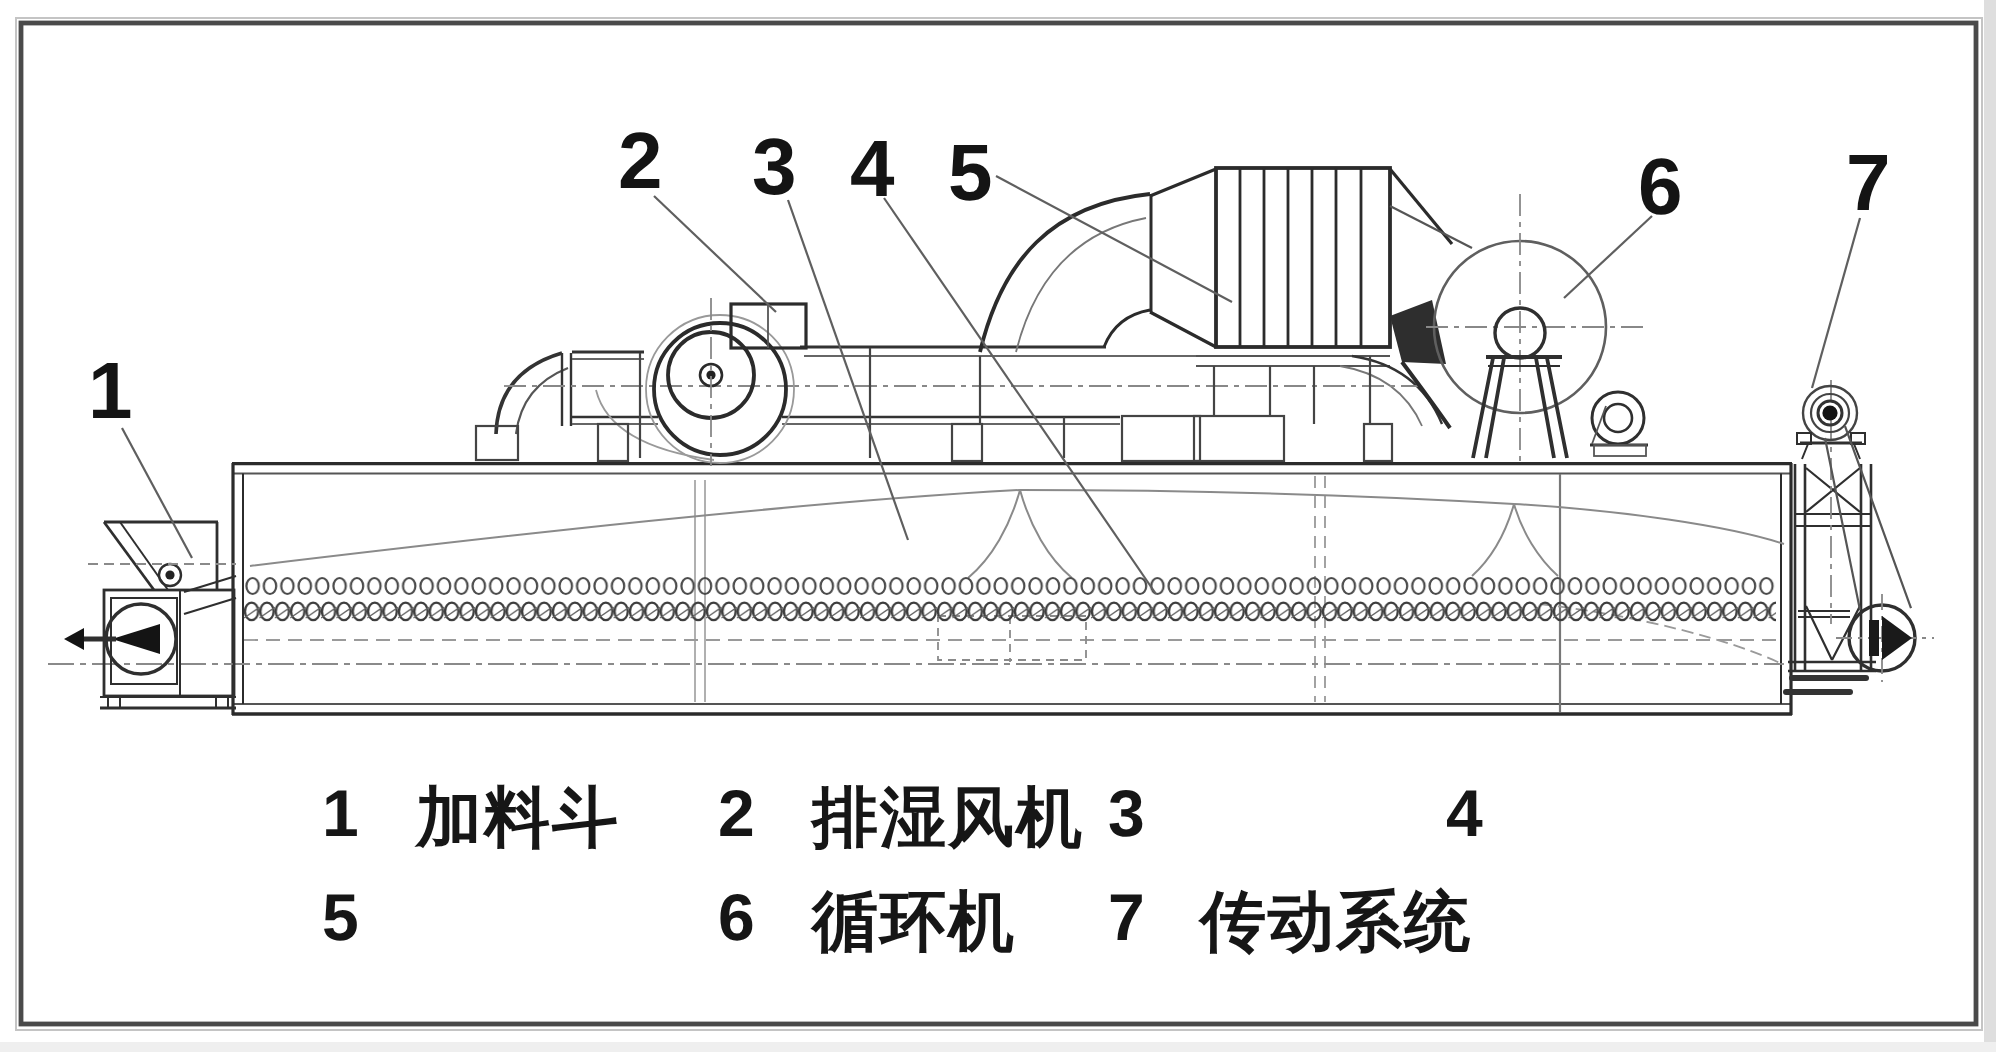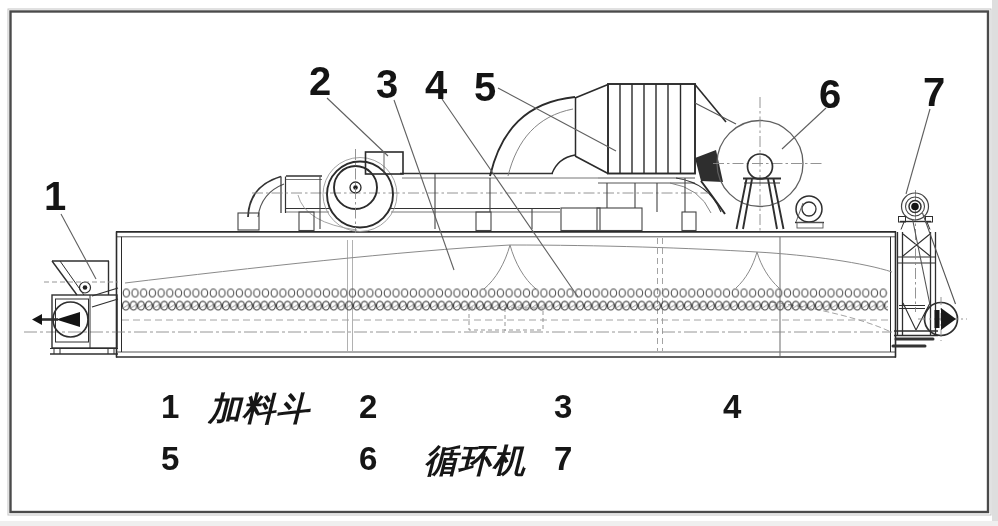--- a/index.html
+++ b/index.html
@@ -9,21 +9,21 @@
   }
   .drawing{position:absolute;left:0;top:0;}
   .callout{
     position:absolute;font-size:40px;font-weight:700;color:#141414;line-height:1;
     letter-spacing:0;user-select:none;
   }
   .cap{
     position:absolute;font-size:33px;font-weight:700;color:#161616;line-height:1;
     white-space:nowrap;user-select:none;
   }
-  .cap.term{letter-spacing:1px;font-style:italic;}
+  .cap.term{letter-spacing:1px;}
 </style>
 </head>
 <body>
 
 <div class="canvas">
 
 <svg class="drawing" width="998" height="526" viewBox="0 0 998 526">
   <defs>
     <pattern id="chainA" width="8.7" height="11" patternUnits="userSpaceOnUse" x="122" y="287.5">
       <ellipse cx="4.3" cy="5.5" rx="3.1" ry="4" fill="none" stroke="#4a4a4a" stroke-width="1.1"></ellipse>
@@ -207,21 +207,23 @@
 <div class="callout" style="left:309px;top:61px">2</div>
 <div class="callout" style="left:376px;top:64px">3</div>
 <div class="callout" style="left:425px;top:65px">4</div>
 <div class="callout" style="left:474px;top:67px">5</div>
 <div class="callout" style="left:819px;top:74px">6</div>
 <div class="callout" style="left:923px;top:72px">7</div>
 
 <span class="cap num" style="left:161px;top:390px">1</span>
 <span class="cap term" style="left:208px;top:392px">加料斗</span>
 <span class="cap num" style="left:359px;top:390px">2</span>
+<span class="cap term" style="left:406px;top:392px">排湿风机</span>
 <span class="cap num" style="left:554px;top:390px">3</span>
 <span class="cap num" style="left:723px;top:390px">4</span>
 
 <span class="cap num" style="left:161px;top:442px">5</span>
 <span class="cap num" style="left:359px;top:442px">6</span>
-<span class="cap term" style="left:424px;top:444px">循环机</span>
+<span class="cap term" style="left:406px;top:444px">循环机</span>
 <span class="cap num" style="left:554px;top:442px">7</span>
+<span class="cap term" style="left:600px;top:444px">传动系统</span>
 
 </div>
 
 </body></html>

